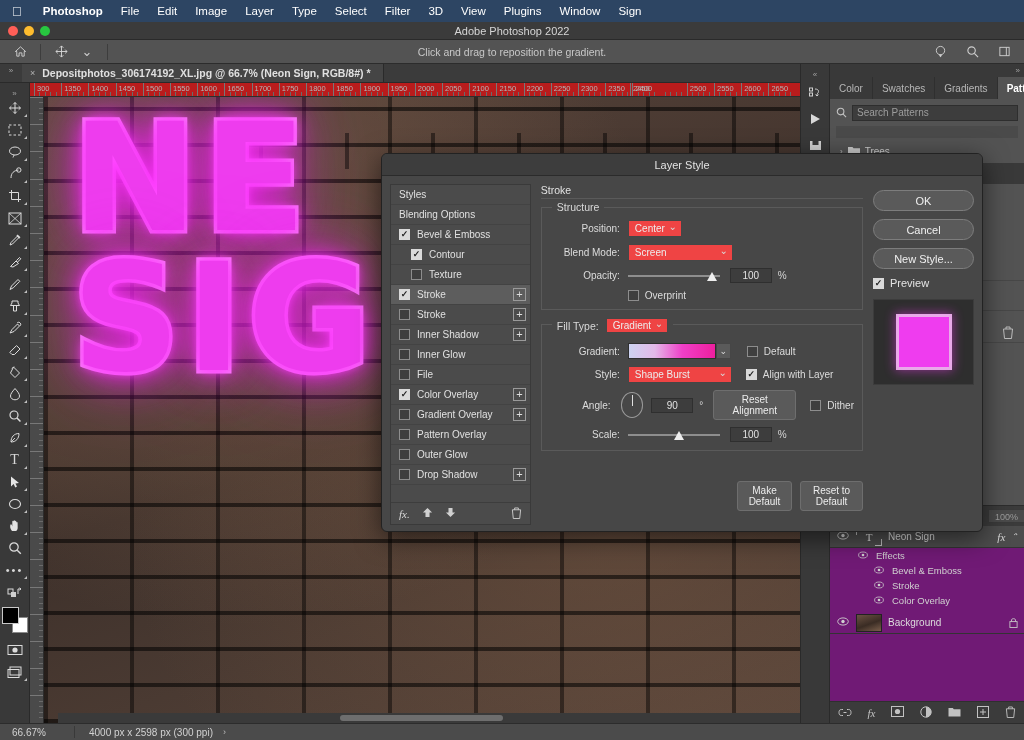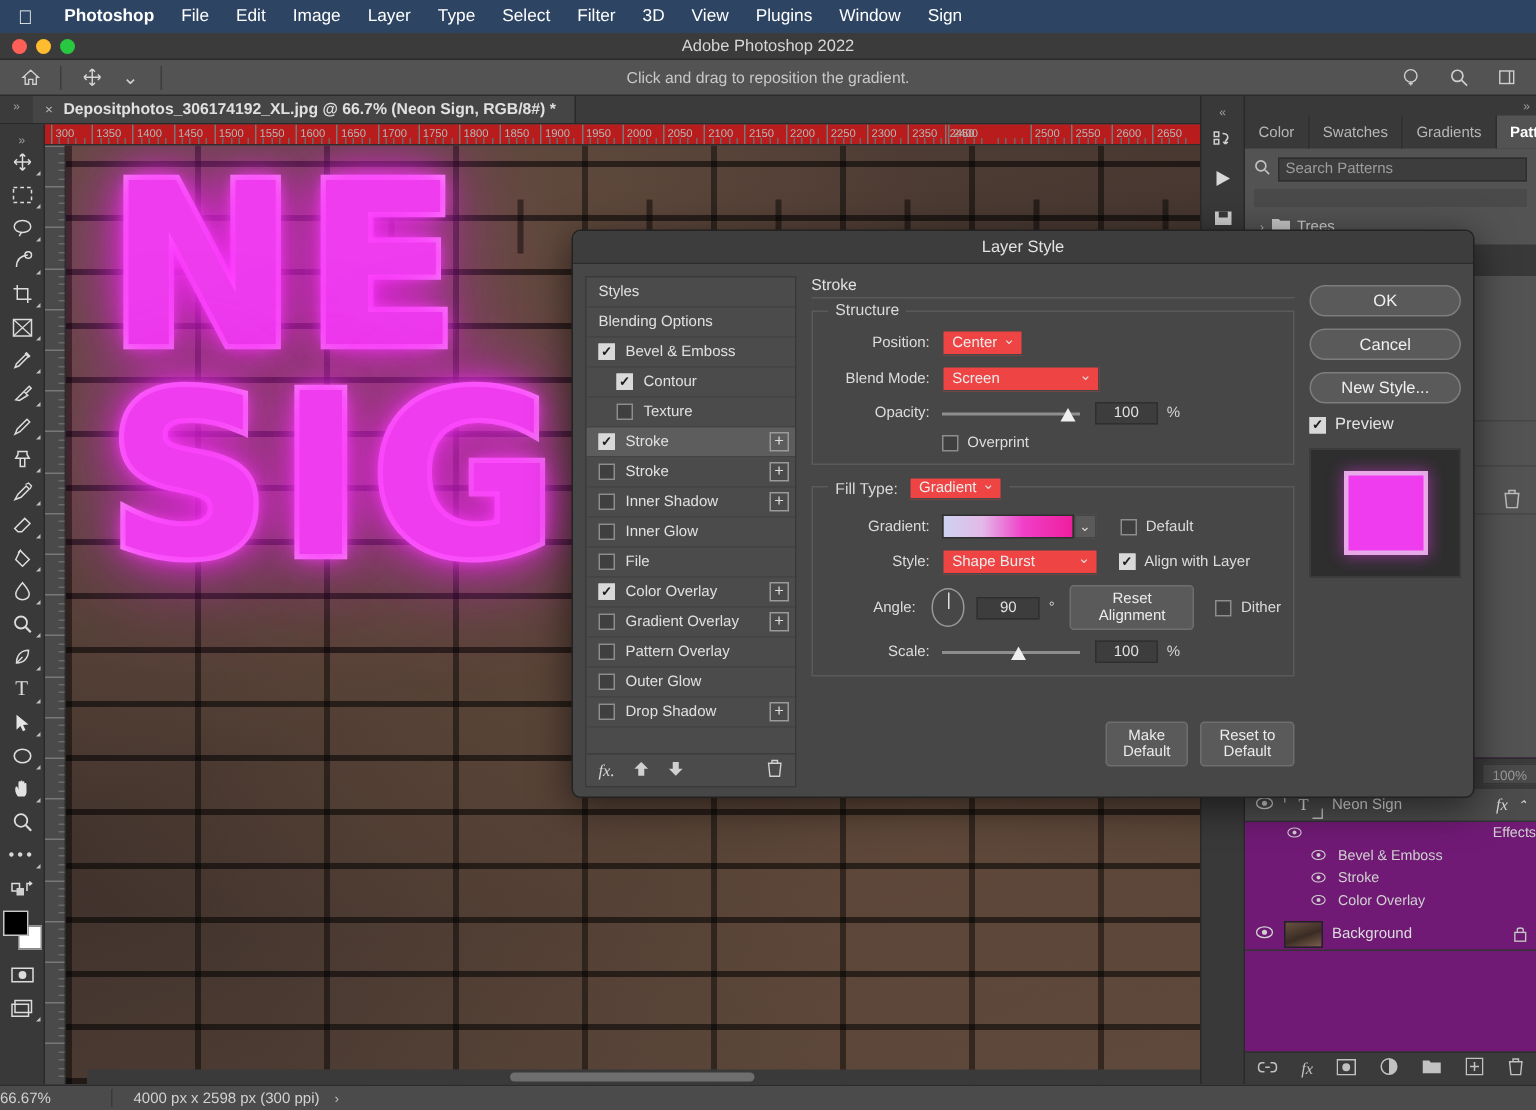--- a/index.html
+++ b/index.html
@@ -149,21 +149,21 @@
   }
   .scroll-h-canvas i { position:absolute; left:38%; width:22%; top:2px; height:6px;
     background:#6e6e6e; border-radius:3px; display:block;}
 
   
   .statusbar {
     position: absolute; bottom: 0; left: 0; width: 1024px; height: 17px;
     background: #4b4b4b; border-top: 1px solid #2c2c2c;
     display: flex; align-items: center; color: #d2d2d2; font-size: 10px;
   }
-  .st-zoom { width: 74px; }
+  .st-zoom { width: 74px; padding-left: 12px; }
   .st-sep { width:1px; height:12px; background:#393939; }
   .st-dims { padding-left: 14px; }
   .st-arrow { padding-left: 10px; color:#bdbdbd; font-size:9px;}
 
   
   .rail {
     position: absolute; top: 64px; right: 194px; width: 30px; bottom: 17px;
     background: #393939; border-left:1px solid #2a2a2a; border-right:1px solid #2a2a2a;
     display:flex; flex-direction:column; align-items:center; padding-top:4px;
   }
@@ -226,21 +226,21 @@
   .thumb-t::after { right:0; bottom:0; border-right:1px solid #bdbdbd; border-bottom:1px solid #bdbdbd;}
   .thumb-bg { width: 26px; height: 18px; border:1px solid #222;
     background: linear-gradient(160deg,#6b5243,#3a2c24 55%,#7a5f4c); }
   .fx-tag { margin-left:auto; display:flex; align-items:center; gap:6px;
     font-family:"Liberation Serif", serif; font-style:italic; color:#d8d8d8; font-size:11px;}
   .sub-row {
     height: 15px; display: flex; align-items: center; gap: 6px;
     color: #d0d0d0; font-size: 9.5px;
   }
   .sub-row .eye { font-size:9px; }
-  .indent1 { padding-left: 26px; justify-content: space-between; }
+  .indent1 { padding-left: 26px; }
   .indent2 { padding-left: 42px; }
   .lp-footer {
     position:absolute; left:0; right:0; bottom:0; height:22px; background:#3b3b3b;
     display:flex; align-items:center; justify-content:center; gap:16px;
     color:#c2c2c2; font-size:11px; border-top:1px solid #2f2f2f;
   }
 
   
   .dialog {
     position: absolute; left: 381px; top: 153px; width: 602px; height: 379px;

